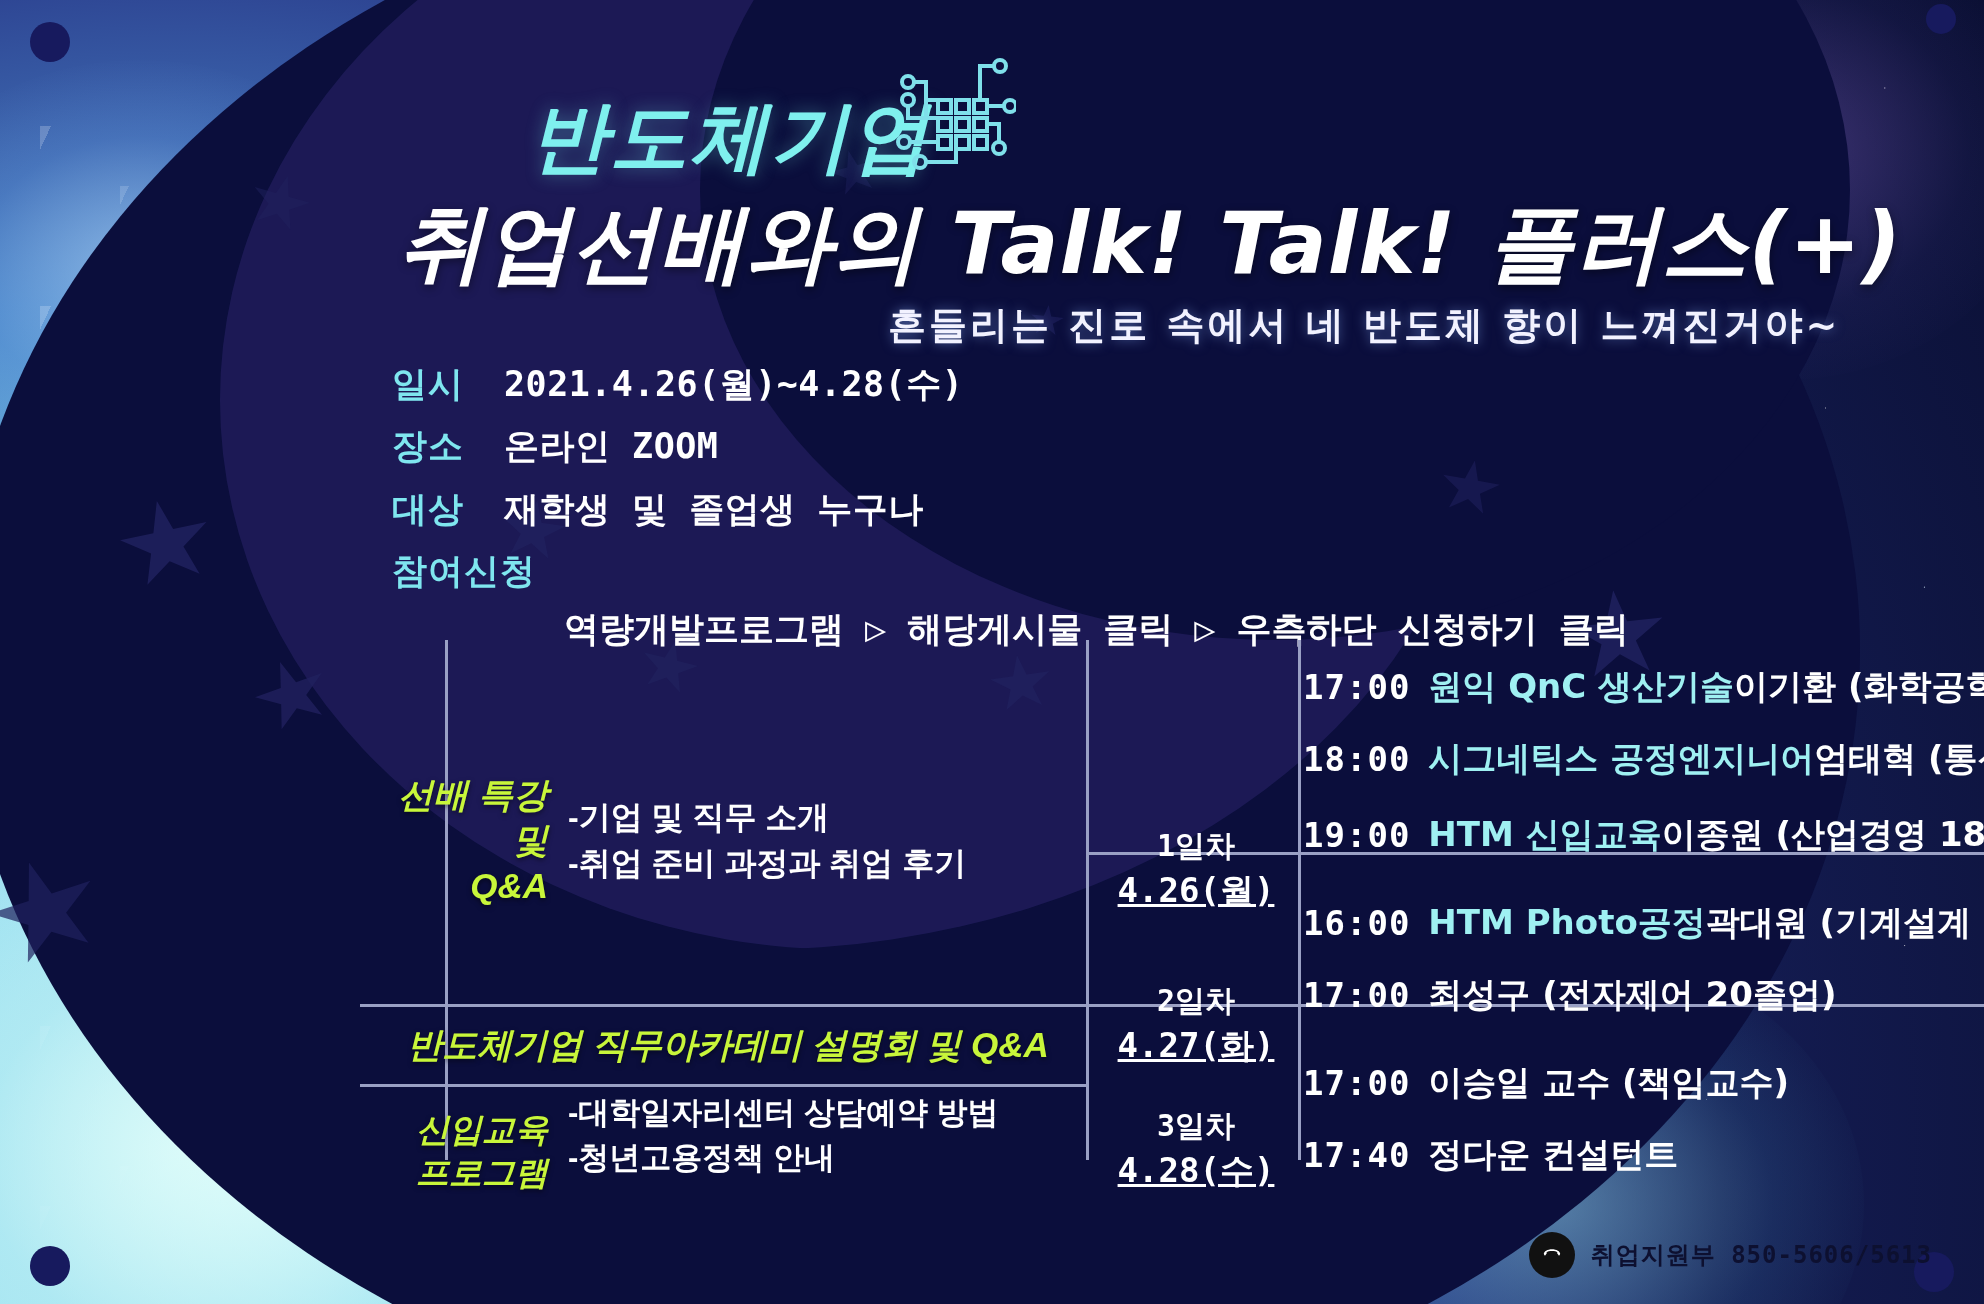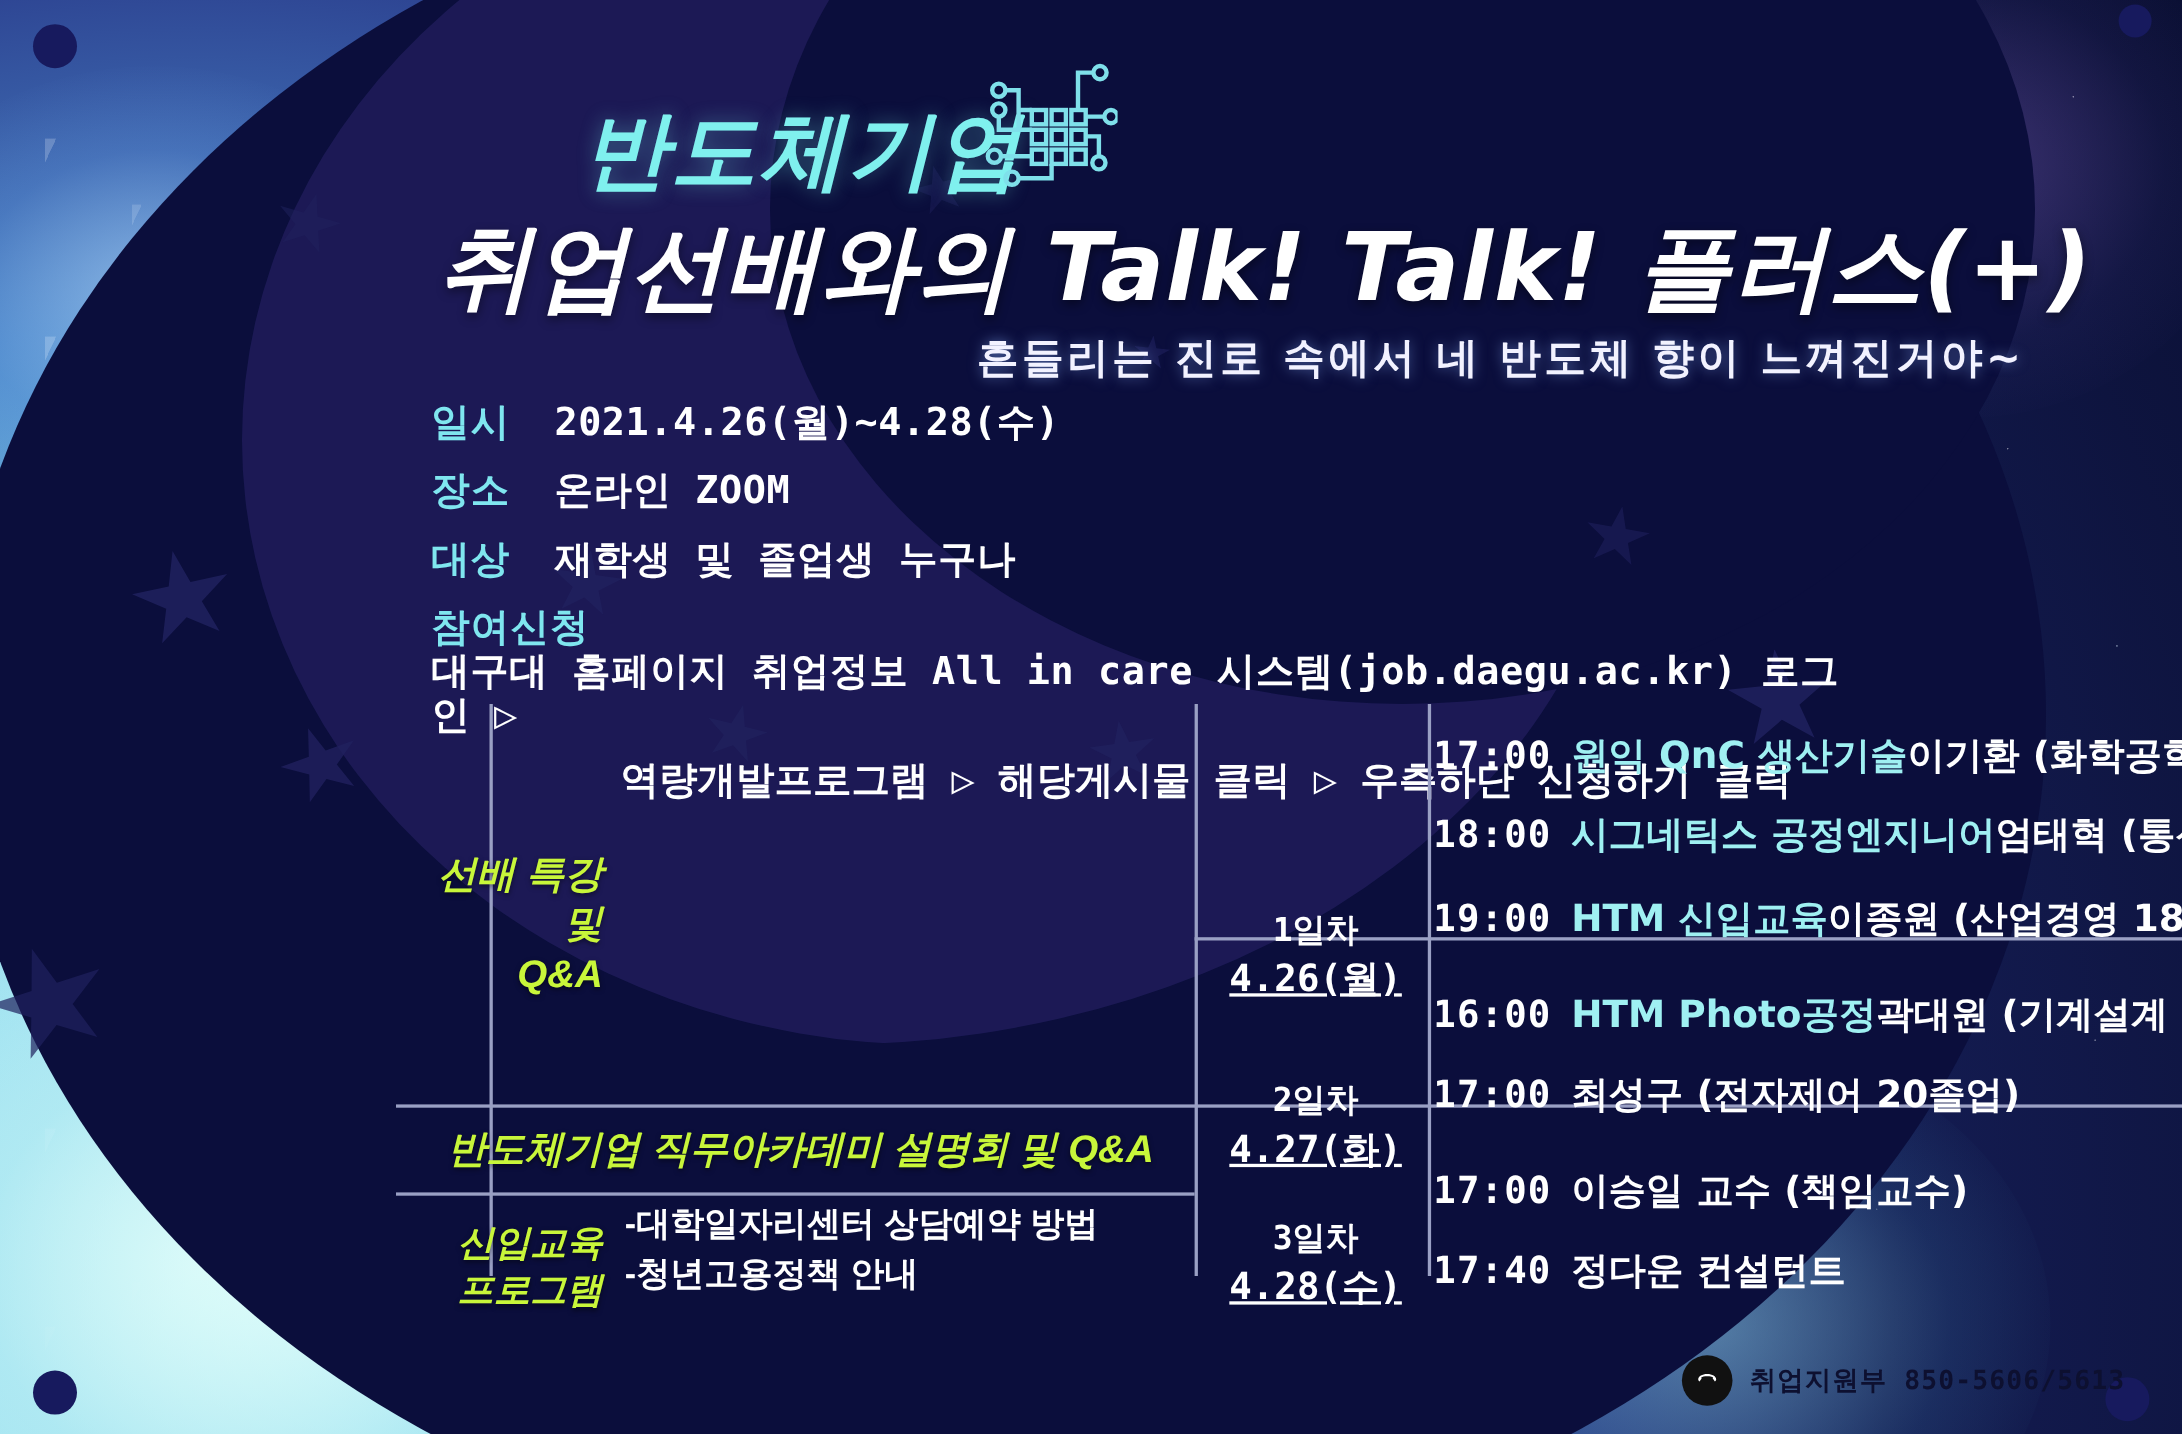--- a/index.html
+++ b/index.html
@@ -256,40 +256,43 @@
       <div class="info-row">
         <span class="info-label lbl-jangso">장소</span>
         <span class="info-value">온라인 ZOOM</span>
       </div>
       <div class="info-row">
         <span class="info-label lbl-daesang">대상</span>
         <span class="info-value">재학생 및 졸업생 누구나</span>
       </div>
       <div class="info-row apply">
         <span class="info-label lbl-apply">참여신청</span>
-        <span class="info-value">대구대 홈페이지 취업정보 All in care 시스템(job.daegu.ac.kr) 로그인 ▷</span>
         <span class="apply-l2">역량개발프로그램 ▷ 해당게시물 클릭 ▷ 우측하단 신청하기 클릭</span>
       </div>
     </div>
 
     <div class="table">
       <div class="vline" style="left:77px;top:0;height:520px;"></div>
       <div class="vline" style="left:718px;top:0;height:520px;"></div>
       <div class="vline" style="left:930px;top:0;height:520px;"></div>
 
       <div class="hline" style="left:718px;top:212px;width:1270px;"></div>
       <div class="hline" style="left:-8px;top:364px;width:1996px;"></div>
       <div class="hline" style="left:-8px;top:444px;width:726px;"></div>
 
       <div class="cell c-topic lime">
         <div>선배 특강</div>
         <div>및</div>
         <div>Q&amp;A</div>
       </div>
 
+      <div class="cell c-desc white">
+        <div>-기업 및 직무 소개</div>
+        <div>-취업 준비 과정과 취업 후기</div>
+      </div>
 
       <div class="cell c-acad lime" style="display:flex;justify-content:center;">반도체기업 직무아카데미 설명회 및 Q&amp;A</div>
 
       <div class="cell c-supp-l lime">
         <div>신입교육</div>
         <div>프로그램</div>
       </div>
 
       <div class="cell c-supp-r white">
         <div>-대학일자리센터 상담예약 방법</div>

